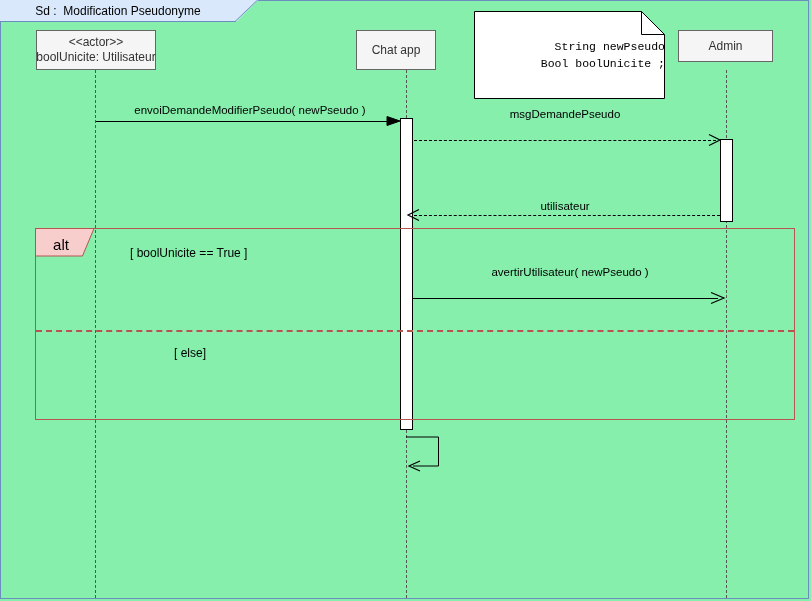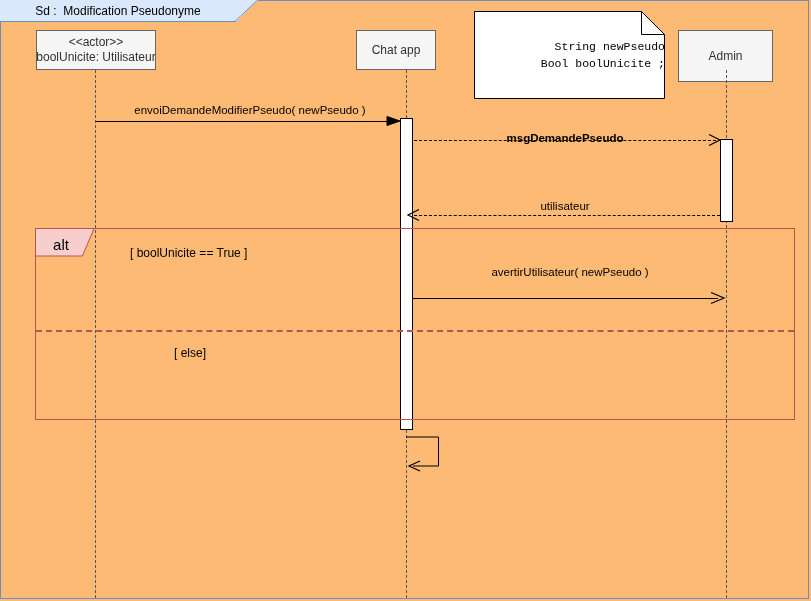--- a/index.html
+++ b/index.html
@@ -7,21 +7,21 @@
     padding: 0;
     background: #ffffff;
   }
   body {
     font-family: "Liberation Sans", sans-serif;
   }
   #canvas {
     position: relative;
     width: 811px;
     height: 601px;
-    background: #fdba74;
+    background: #86efac;
     overflow: hidden;
   }
   
   .frame-border {
     position: absolute;
     left: 0px;
     top: 0px;
     width: 809px;
     height: 599px;
     border: 1px solid #6c8ebf;
@@ -188,21 +188,21 @@
     <span class="ln">&lt;&lt;actor&gt;&gt;</span>
     <span class="ln">boolUnicite: Utilisateur</span>
   </div>
   <div class="lifeline" style="left:95px; top:70px; height:528px;"></div>
 
   <div class="lifeline-head" style="left:356px; top:30px; width:80px; height:40px;">
     <span class="ln">Chat app</span>
   </div>
   <div class="lifeline" style="left:406px; top:70px; height:528px;"></div>
 
-  <div class="lifeline-head" style="left:678px; top:30px; width:95px; height:52px;">
+  <div class="lifeline-head" style="left:678px; top:30px; width:95px; height:32px;">
     <span class="ln">Admin</span>
   </div>
   <div class="lifeline" style="left:726px; top:70px; height:528px;"></div>
 
   <div class="note-wrap" style="left:474px; top:11px; width:191px; height:88px;">
     <svg width="191" height="88" viewBox="0 0 191 88">
       <path d="M0.5,0.5 L167.5,0.5 L190.5,23.5 L190.5,87.5 L0.5,87.5 Z" fill="#ffffff" stroke="#000000" stroke-width="1"></path>
       <path d="M167.5,0.5 L167.5,23.5 L190.5,23.5" fill="none" stroke="#000000" stroke-width="1"></path>
     </svg>
     <div class="note-text"><span class="ln">String newPseudo</span><span class="ln">Bool boolUnicite ;</span></div>
@@ -224,21 +224,21 @@
   <div class="alt-divider" style="left:36px; top:330px; width:758px;"></div>
 
   <div class="guard-label" style="left:126px; top:346px;margin-left:48px;">[ else]</div>
 
   <div class="msg-label" style="left:95px; top:104px; width:310px;">envoiDemandeModifierPseudo( newPseudo )</div>
   <div class="msg-line" style="left:96px; top:121px; width:300px;"></div>
   <svg class="arrow-svg" style="left:386px; top:113px;" width="18" height="16" viewBox="0 0 18 16">
     <path d="M1,3.5 L14,8 L1,12.5 Z" fill="#000000" stroke="#000000" stroke-width="1"></path>
   </svg>
 
-  <div class="msg-label" style="left:415px; top:132px; width:300px;font-weight:bold;">msgDemandePseudo</div>
+  <div class="msg-label" style="left:415px; top:108px; width:300px;">msgDemandePseudo</div>
   <div class="msg-line dashed" style="left:414px; top:140px; width:302px;"></div>
   <svg class="arrow-svg" style="left:708px; top:132px;" width="16" height="16" viewBox="0 0 16 16">
     <path d="M1,2.5 L12,8 L1,13.5" fill="none" stroke="#000000" stroke-width="1.2"></path>
   </svg>
 
   <div class="msg-label" style="left:415px; top:200px; width:300px;">utilisateur</div>
   <div class="msg-line dashed" style="left:414px; top:215px; width:306px;"></div>
   <svg class="arrow-svg" style="left:405px; top:207px;" width="16" height="16" viewBox="0 0 16 16">
     <path d="M14,2.5 L3,8 L14,13.5" fill="none" stroke="#000000" stroke-width="1.2"></path>
   </svg>

